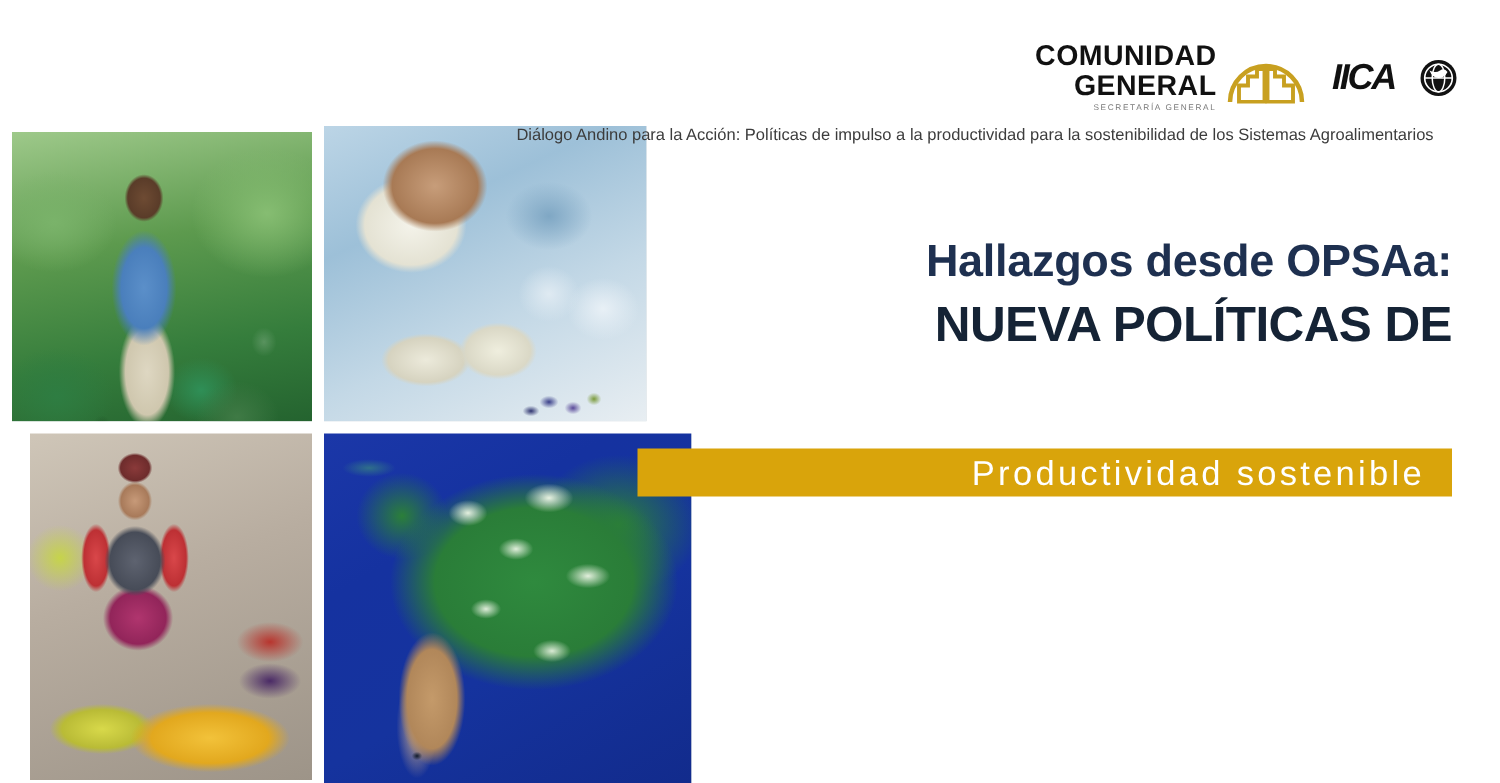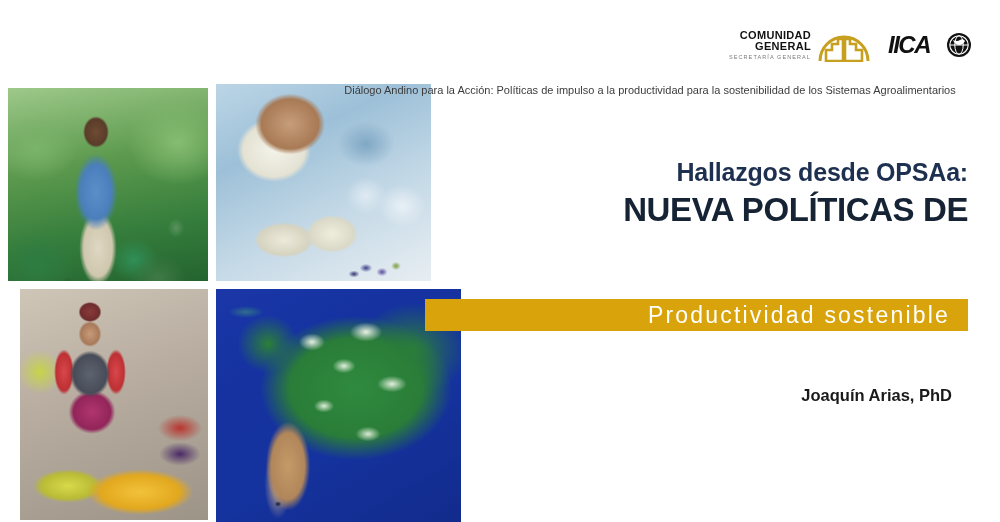--- a/index.html
+++ b/index.html
@@ -199,21 +199,21 @@
   .logo-can {
     display: flex;
     align-items: center;
     gap: 7px;
   }
   .logo-can-text {
     text-align: right;
     line-height: 1.05;
   }
   .logo-can-l1, .logo-can-l2 {
-    font-size: 11px;
+    font-size: 19px;
     font-weight: bold;
     letter-spacing: .3px;
     color: #111111;
   }
   .logo-can-l3 {
     font-size: 5.5px;
     letter-spacing: 1.1px;
     color: #7a7a7a;
     margin-top: 2px;
   }
@@ -244,21 +244,21 @@
 
   
   .title-block {
     position: absolute;
     right: 32px;
     top: 158px;
     width: 600px;
     text-align: right;
   }
   .kicker {
-    font-size: 25px;
+    font-size: 30px;
     font-weight: bold;
     color: #1e3050;
     letter-spacing: -.2px;
     line-height: 1.15;
   }
   .headline {
     margin-top: 4px;
     font-size: 33px;
     font-weight: bold;
     color: #152335;
@@ -357,16 +357,15 @@
   <div class="title-block">
     <div class="kicker">Hallazgos desde OPSAa:</div>
     <div class="headline">NUEVA POLÍTICAS DE</div>
   </div>
 
   <div class="gold-banner">
     <span class="gold-banner-text">Productividad sostenible</span>
   </div>
 
   <div class="author">
-    <div>Joaquín Arias, PhD</div>
   </div>
 
 </div>
 
 </body></html>

